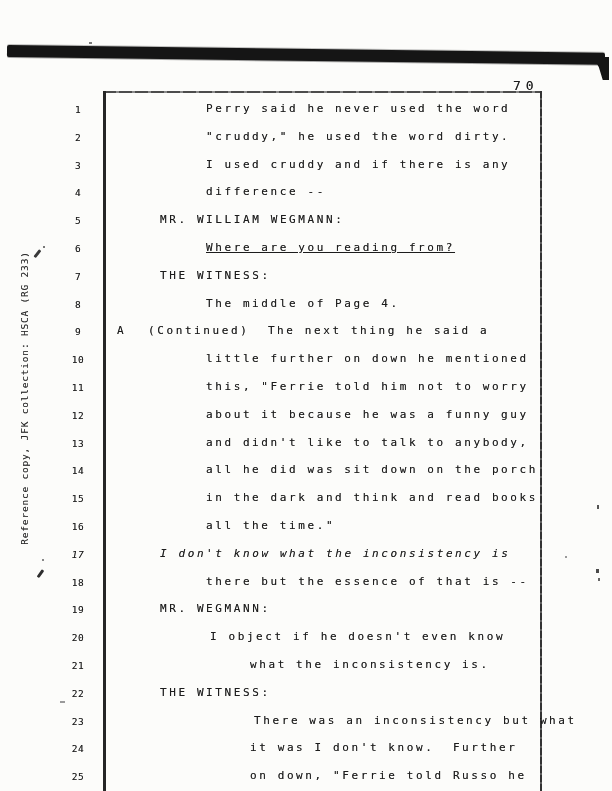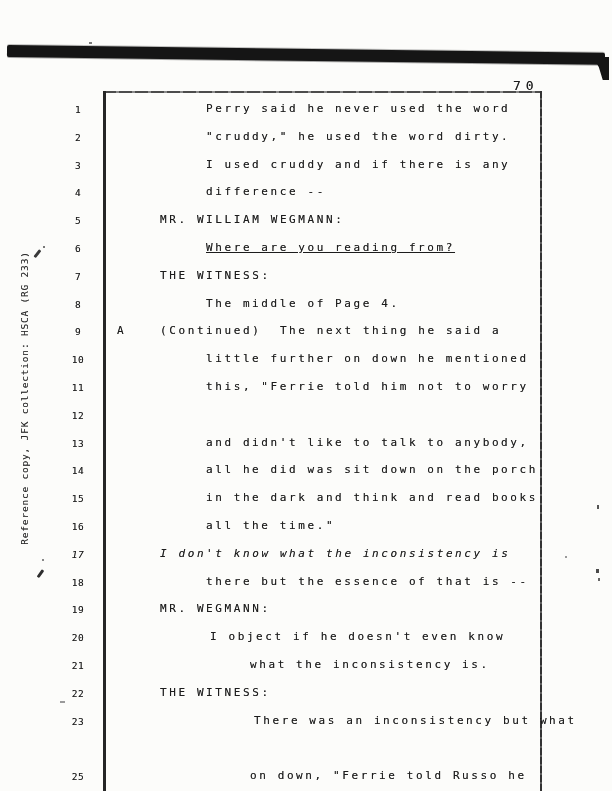--- a/index.html
+++ b/index.html
@@ -132,32 +132,33 @@
         <span class="line-num">7</span>
         <span class="line-text" style="left: 160px;">THE WITNESS:</span>
       </div>
       <div class="line-row" style="top: 296.6px;">
         <span class="line-num">8</span>
         <span class="line-text" style="left: 206px;">The middle of Page 4.</span>
       </div>
       <div class="line-row" style="top: 324.4px;">
         <span class="line-num">9</span>
         <span class="line-prefix" style="left: 117px;">A</span>
-        <span class="line-text" style="left: 160px; text-align: center;">(Continued)  The next thing he said a</span>
+        <span class="line-text" style="left: 148px; text-align: center;">(Continued)  The next thing he said a</span>
       </div>
       <div class="line-row" style="top: 352.2px;">
         <span class="line-num">10</span>
         <span class="line-text" style="left: 206px;">little further on down he mentioned</span>
       </div>
       <div class="line-row" style="top: 380px;">
         <span class="line-num">11</span>
         <span class="line-text" style="left: 206px;">this, "Ferrie told him not to worry</span>
       </div>
       <div class="line-row" style="top: 407.8px;">
         <span class="line-num">12</span>
+        <span class="line-text" style="left: 206px;">about it because he was a funny guy</span>
       </div>
       <div class="line-row" style="top: 435.6px;">
         <span class="line-num">13</span>
         <span class="line-text" style="left: 206px;">and didn't like to talk to anybody,</span>
       </div>
       <div class="line-row" style="top: 463.4px;">
         <span class="line-num">14</span>
         <span class="line-text" style="left: 206px;">all he did was sit down on the porch</span>
       </div>
       <div class="line-row" style="top: 491.2px;">
@@ -188,20 +189,24 @@
         <span class="line-num">21</span>
         <span class="line-text" style="left: 250px;">what the inconsistency is.</span>
       </div>
       <div class="line-row" style="top: 685.8px;">
         <span class="line-num">22</span>
         <span class="line-text" style="left: 160px;">THE WITNESS:</span>
       </div>
       <div class="line-row" style="top: 713.6px; padding-left: 32px;">
         <span class="line-num">23</span>
         <span class="line-text" style="left: 206px; margin-left: 48px;">There was an inconsistency but what</span>
+      </div>
+      <div class="line-row" style="top: 741.4px;">
+        <span class="line-num">24</span>
+        <span class="line-text" style="left: 250px;">it was I don't know.  Further</span>
       </div>
       <div class="line-row" style="top: 769.2px;">
         <span class="line-num">25</span>
         <span class="line-text" style="left: 250px;">on down, "Ferrie told Russo he</span>
       </div>
     </div>
 
   <div class="mark pen1"></div>
   <div class="mark pen1dot"></div>
   <div class="mark pen2"></div>

